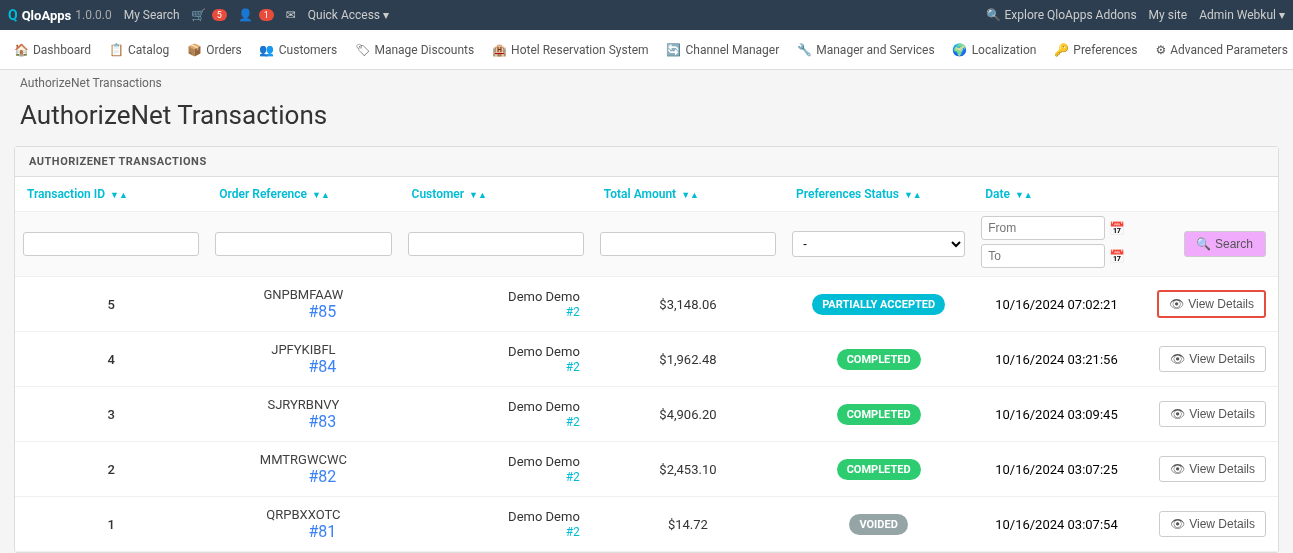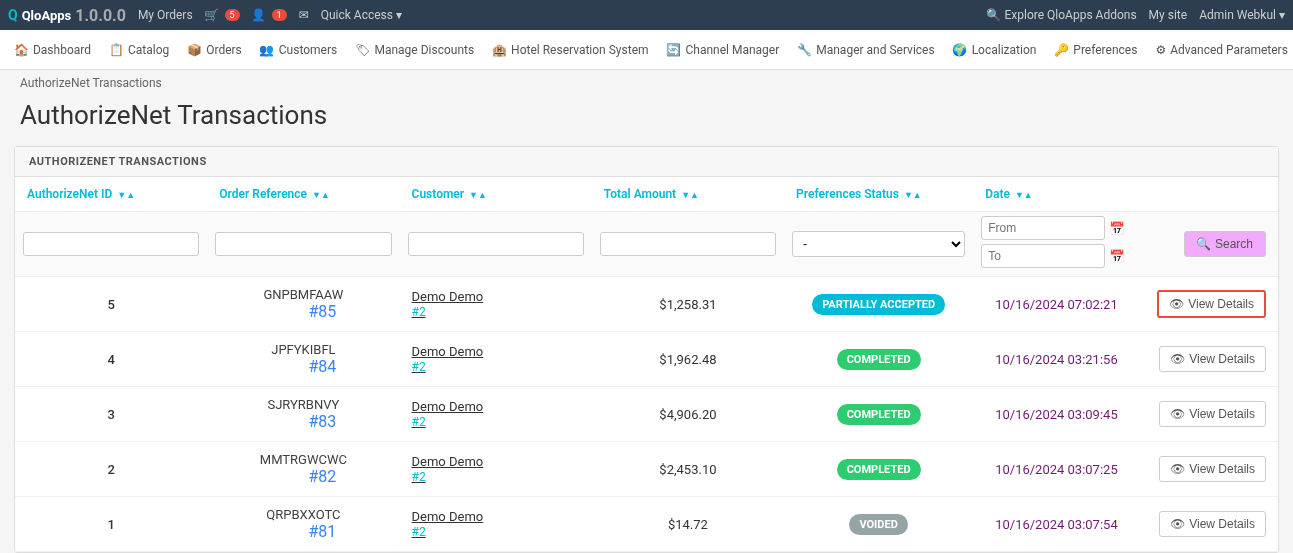--- a/index.html
+++ b/index.html
@@ -12,21 +12,21 @@
       display: flex;
       align-items: center;
       height: 30px;
       padding: 0 8px;
       font-size: 12px;
       gap: 12px;
     }
     .top-nav-brand {
       display: flex; align-items: center; gap: 4px; color: #fff; font-weight: bold; font-size: 13px;
     }
-    .top-nav-brand .version { color: #aaa; font-size: 16px; font-weight: bold; }
+    .top-nav-brand .version { color: #aaa; font-size: 12px; font-weight: normal; }
     .top-nav-link { color: #ccc; text-decoration: none; display: flex; align-items: center; gap: 3px; }
     .badge {
       background: #e74c3c; color: #fff; border-radius: 10px; font-size: 9px;
       padding: 1px 5px; margin-left: 2px;
     }
     .top-nav-separator { flex: 1; }
     .top-nav-right { display: flex; align-items: center; gap: 12px; }
 
     
     .main-nav {
@@ -124,33 +124,33 @@
     tbody tr { border-bottom: 1px solid #f0f0f0; }
     tbody td {
       padding: 10px 12px;
       vertical-align: middle;
       font-size: 13px;
     }
     .tx-id { color: #333; font-weight: 500; text-align: center; }
     .order-ref { text-align: center; }
     .order-ref .ref-num { display: block; color: #404040; font-size: 13px; }
     .order-ref .ref-link { color: #3b82f6; font-size: 16px; margin-left: 38px; }
-    .customer-cell { text-align: left; text-decoration: underline; }
+    .customer-cell { text-align: right; }
     .customer-cell .cust-name { display: block; color: #333; }
     .customer-cell .cust-link { color: #00bcd4; font-size: 12px; }
     .amount-cell { text-align: center; color: #333; }
     .status-cell { text-align: center; }
     .badge-status {
       display: inline-block; padding: 4px 10px; border-radius: 20px;
       font-size: 11px; font-weight: bold; color: #fff;
     }
     .badge-completed { background: #2ecc71; }
     .badge-partially { background: #00bcd4; }
     .badge-voided { background: #95a5a6; }
-    .date-cell { text-align: center; color: #701a75; white-space: nowrap; }
+    .date-cell { text-align: center; color: #000000; white-space: nowrap; }
     .action-cell { text-align: right; padding-right: 12px; }
     .view-btn {
       background: #fff; border: 1px solid #ccc; border-radius: 3px;
       padding: 5px 10px; font-size: 12px; cursor: pointer;
       color: #555; display: inline-flex; align-items: center; gap: 4px;
       white-space: nowrap;
     }
     .view-btn.highlighted { border: 2px solid #e74c3c; }
 
     .eye-icon { font-size: 12px; }
@@ -161,21 +161,21 @@
 </head>
 <body>
 
 <div class="top-nav">
   <div class="top-nav-brand">
     <span class="logo-q">Q</span>
     <span>QloApps</span>
     <span class="version">1.0.0.0</span>
   </div>
   <a class="top-nav-link">
-    <span>My Orders</span>
+    <span>My Search</span>
   </a>
   <a class="top-nav-link">
     🛒<span class="badge">5</span>
   </a>
   <a class="top-nav-link">
     👤<span class="badge">1</span>
   </a>
   <a class="top-nav-link">✉</a>
   <a class="top-nav-link">
     <span>Quick Access</span> ▾
@@ -250,21 +250,21 @@
   <h1 class="page-title">AuthorizeNet Transactions</h1>
 </div>
 
 <div class="panel">
   <div class="panel-heading">AUTHORIZENET TRANSACTIONS</div>
   <div class="table-wrapper">
     <table>
       <thead>
         <tr>
           <th>
-            <span>AuthorizeNet ID</span>
+            <span>Transaction ID</span>
             <span class="sort-icon">▼▲</span>
           </th>
           <th>
             <span>Order Reference</span>
             <span class="sort-icon">▼▲</span>
           </th>
           <th>
             <span>Customer</span>
             <span class="sort-icon">▼▲</span>
           </th>
@@ -324,21 +324,21 @@
       <tr>
     <td class="tx-id">5</td>
     <td class="order-ref">
       <span class="ref-num">GNPBMFAAW</span>
       <a class="ref-link">#85</a>
     </td>
     <td class="customer-cell">
       <span class="cust-name">Demo Demo</span>
       <a class="cust-link">#2</a>
     </td>
-    <td class="amount-cell">$1,258.31</td>
+    <td class="amount-cell">$3,148.06</td>
     <td class="status-cell">
       <span class="badge-status badge-partially">PARTIALLY ACCEPTED</span>
     </td>
     <td class="date-cell">10/16/2024 07:02:21</td>
     <td class="action-cell">
       <button class="view-btn highlighted">
         <span class="eye-icon">👁</span>
         <span>View Details</span>
       </button>
     </td>

